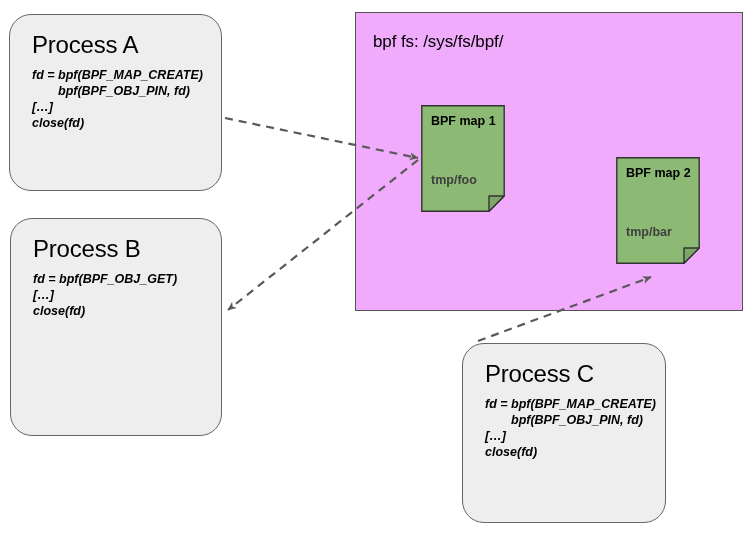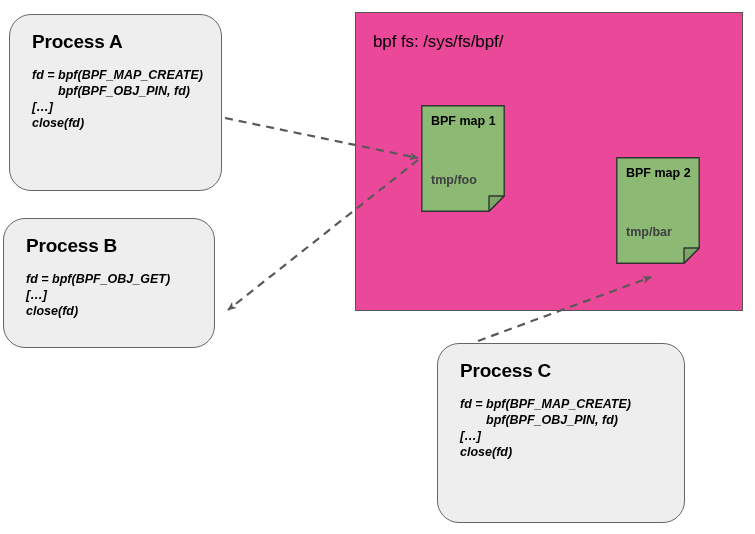--- a/index.html
+++ b/index.html
@@ -21,22 +21,22 @@
     position: absolute;
     background: #eeeeee;
     border: 1.6px solid #666666;
     border-radius: 22px;
     box-sizing: border-box;
   }
   .process-title {
     position: absolute;
     left: 22px;
     top: 16px;
-    font-size: 19px;
-    font-weight: 700;
+    font-size: 24px;
+    font-weight: 400;
     color: #000000;
     white-space: nowrap;
     letter-spacing: -0.2px;
   }
   .process-code {
     position: absolute;
     left: 22px;
     top: 52px;
     font-size: 12.5px;
     font-weight: bold;
@@ -44,21 +44,21 @@
     line-height: 16px;
     white-space: pre;
     font-style: italic;
   }
   .code-line { white-space: pre; }
   .code-indent { padding-left: 26px; }
 
   
   #bpffs {
     position: absolute;
-    background: #ec4899;
+    background: #f0abfc;
     border: 1.6px solid #555555;
     box-sizing: border-box;
   }
   #bpffs-label {
     position: absolute;
     left: 17px;
     top: 19px;
     font-size: 17px;
     color: #000000;
     white-space: nowrap;
@@ -131,25 +131,25 @@
         <div class="map-title">BPF map 2</div>
         <div class="map-path">tmp/bar</div>
       </div>
     </div>
 
   <div id="processes-layer">
       <div class="process-box" style="left: 9px; top: 14px; width: 213px; height: 177px;">
         <div class="process-title">Process A</div>
         <div class="process-code"><div class="code-line">fd = bpf(BPF_MAP_CREATE)</div><div class="code-line code-indent">bpf(BPF_OBJ_PIN, fd)</div><div class="code-line">[…]</div><div class="code-line">close(fd)</div></div>
       </div>
-      <div class="process-box" style="left: 3px; top: 218px; width: 212px; height: 130px;">
+      <div class="process-box" style="left: 10px; top: 218px; width: 212px; height: 218px;">
         <div class="process-title">Process B</div>
         <div class="process-code"><div class="code-line">fd = bpf(BPF_OBJ_GET)</div><div class="code-line">[…]</div><div class="code-line">close(fd)</div></div>
       </div>
-      <div class="process-box" style="left: 437px; top: 343px; width: 248px; height: 180px;">
+      <div class="process-box" style="left: 462px; top: 343px; width: 204px; height: 180px;">
         <div class="process-title">Process C</div>
         <div class="process-code"><div class="code-line">fd = bpf(BPF_MAP_CREATE)</div><div class="code-line code-indent">bpf(BPF_OBJ_PIN, fd)</div><div class="code-line">[…]</div><div class="code-line">close(fd)</div></div>
       </div>
     </div>
 
   <svg id="arrows" viewBox="0 0 755 534" xmlns="http://www.w3.org/2000/svg">
     <defs>
       <marker id="ah" markerWidth="10" markerHeight="10" refX="8.4" refY="4" orient="auto" markerUnits="userSpaceOnUse">
         <path d="M0,0 L9,4 L0,8 L2.6,4 z" fill="#595959"></path>
       </marker>

